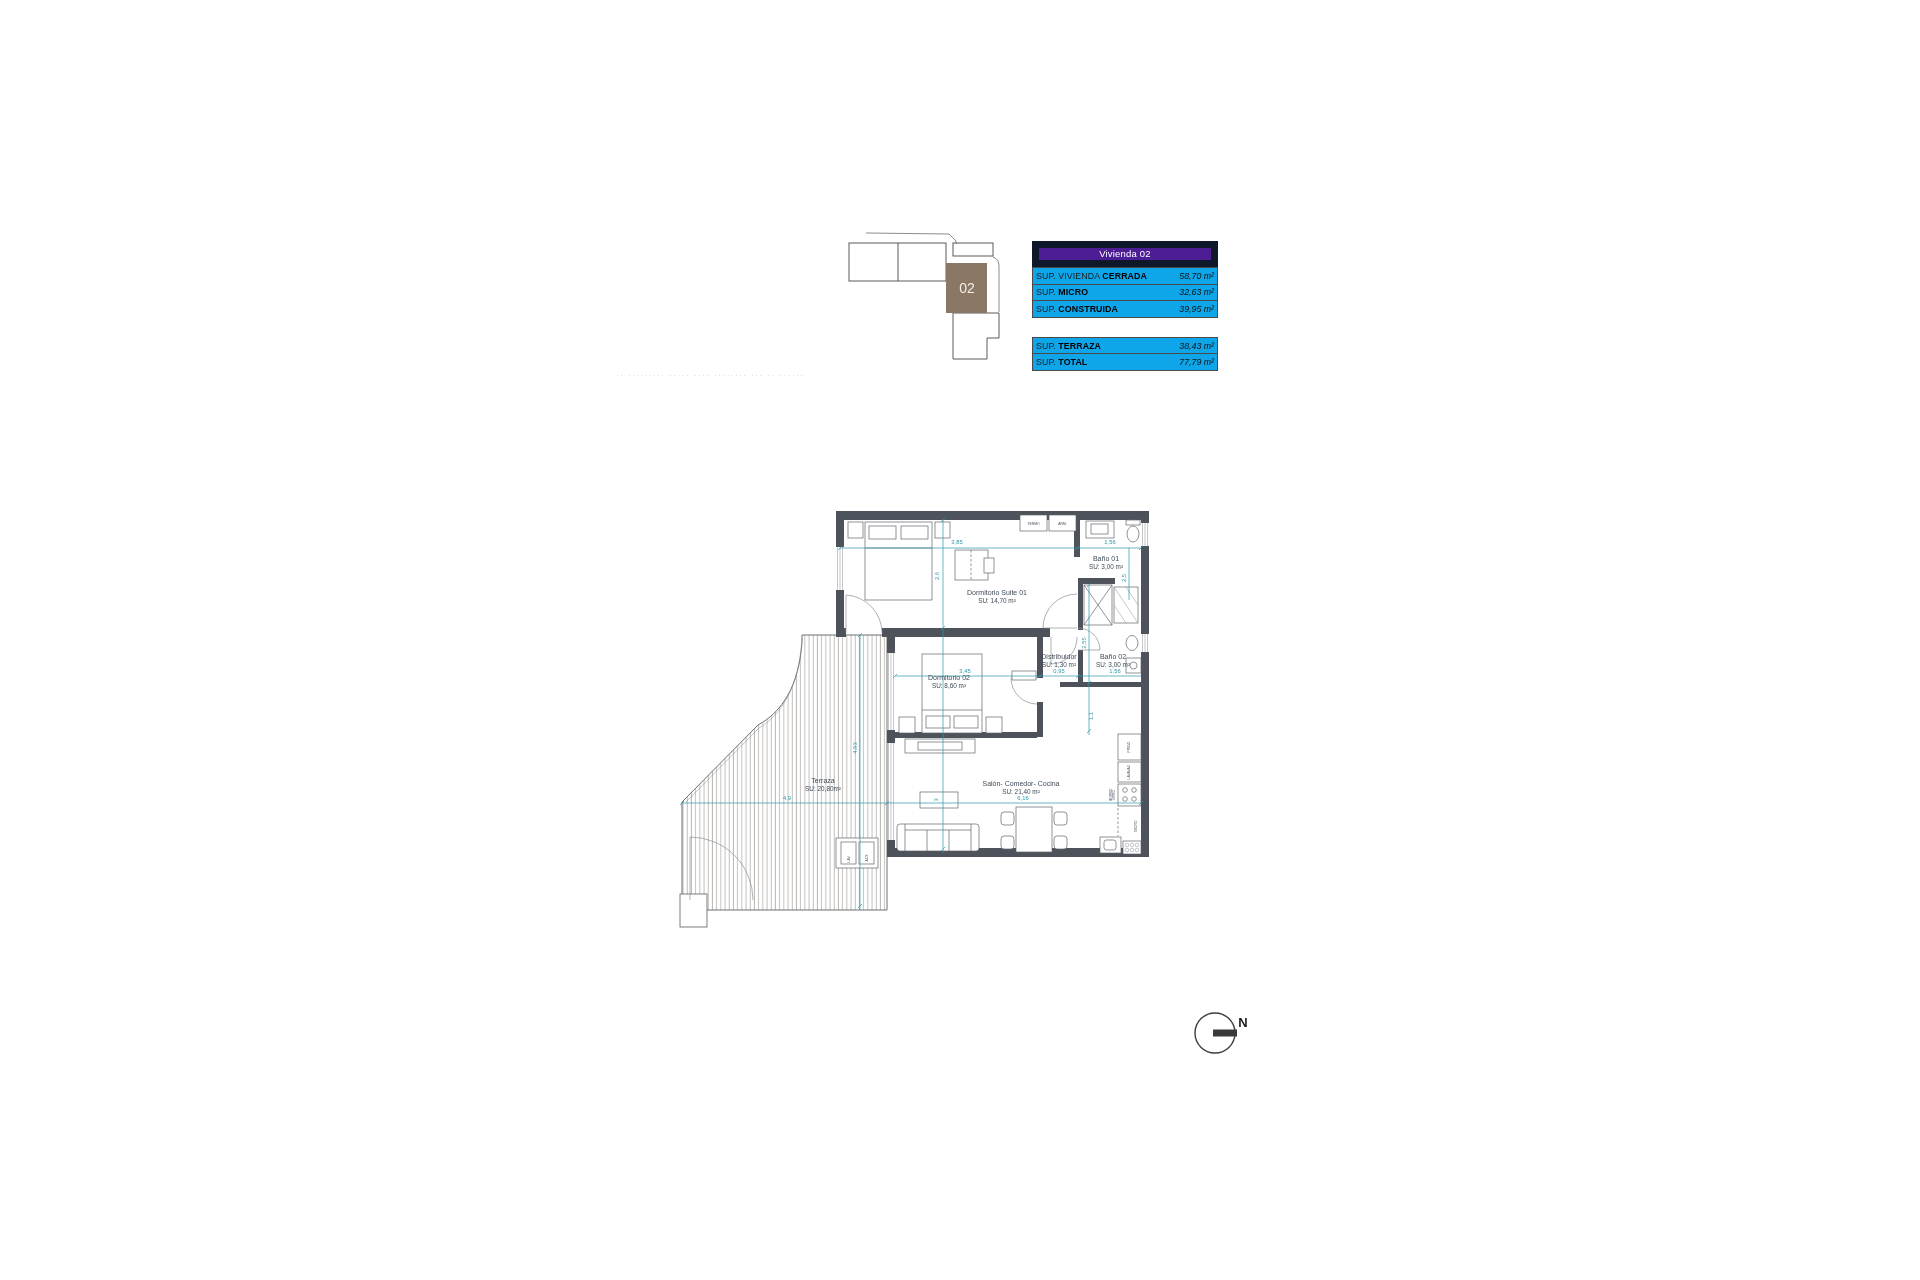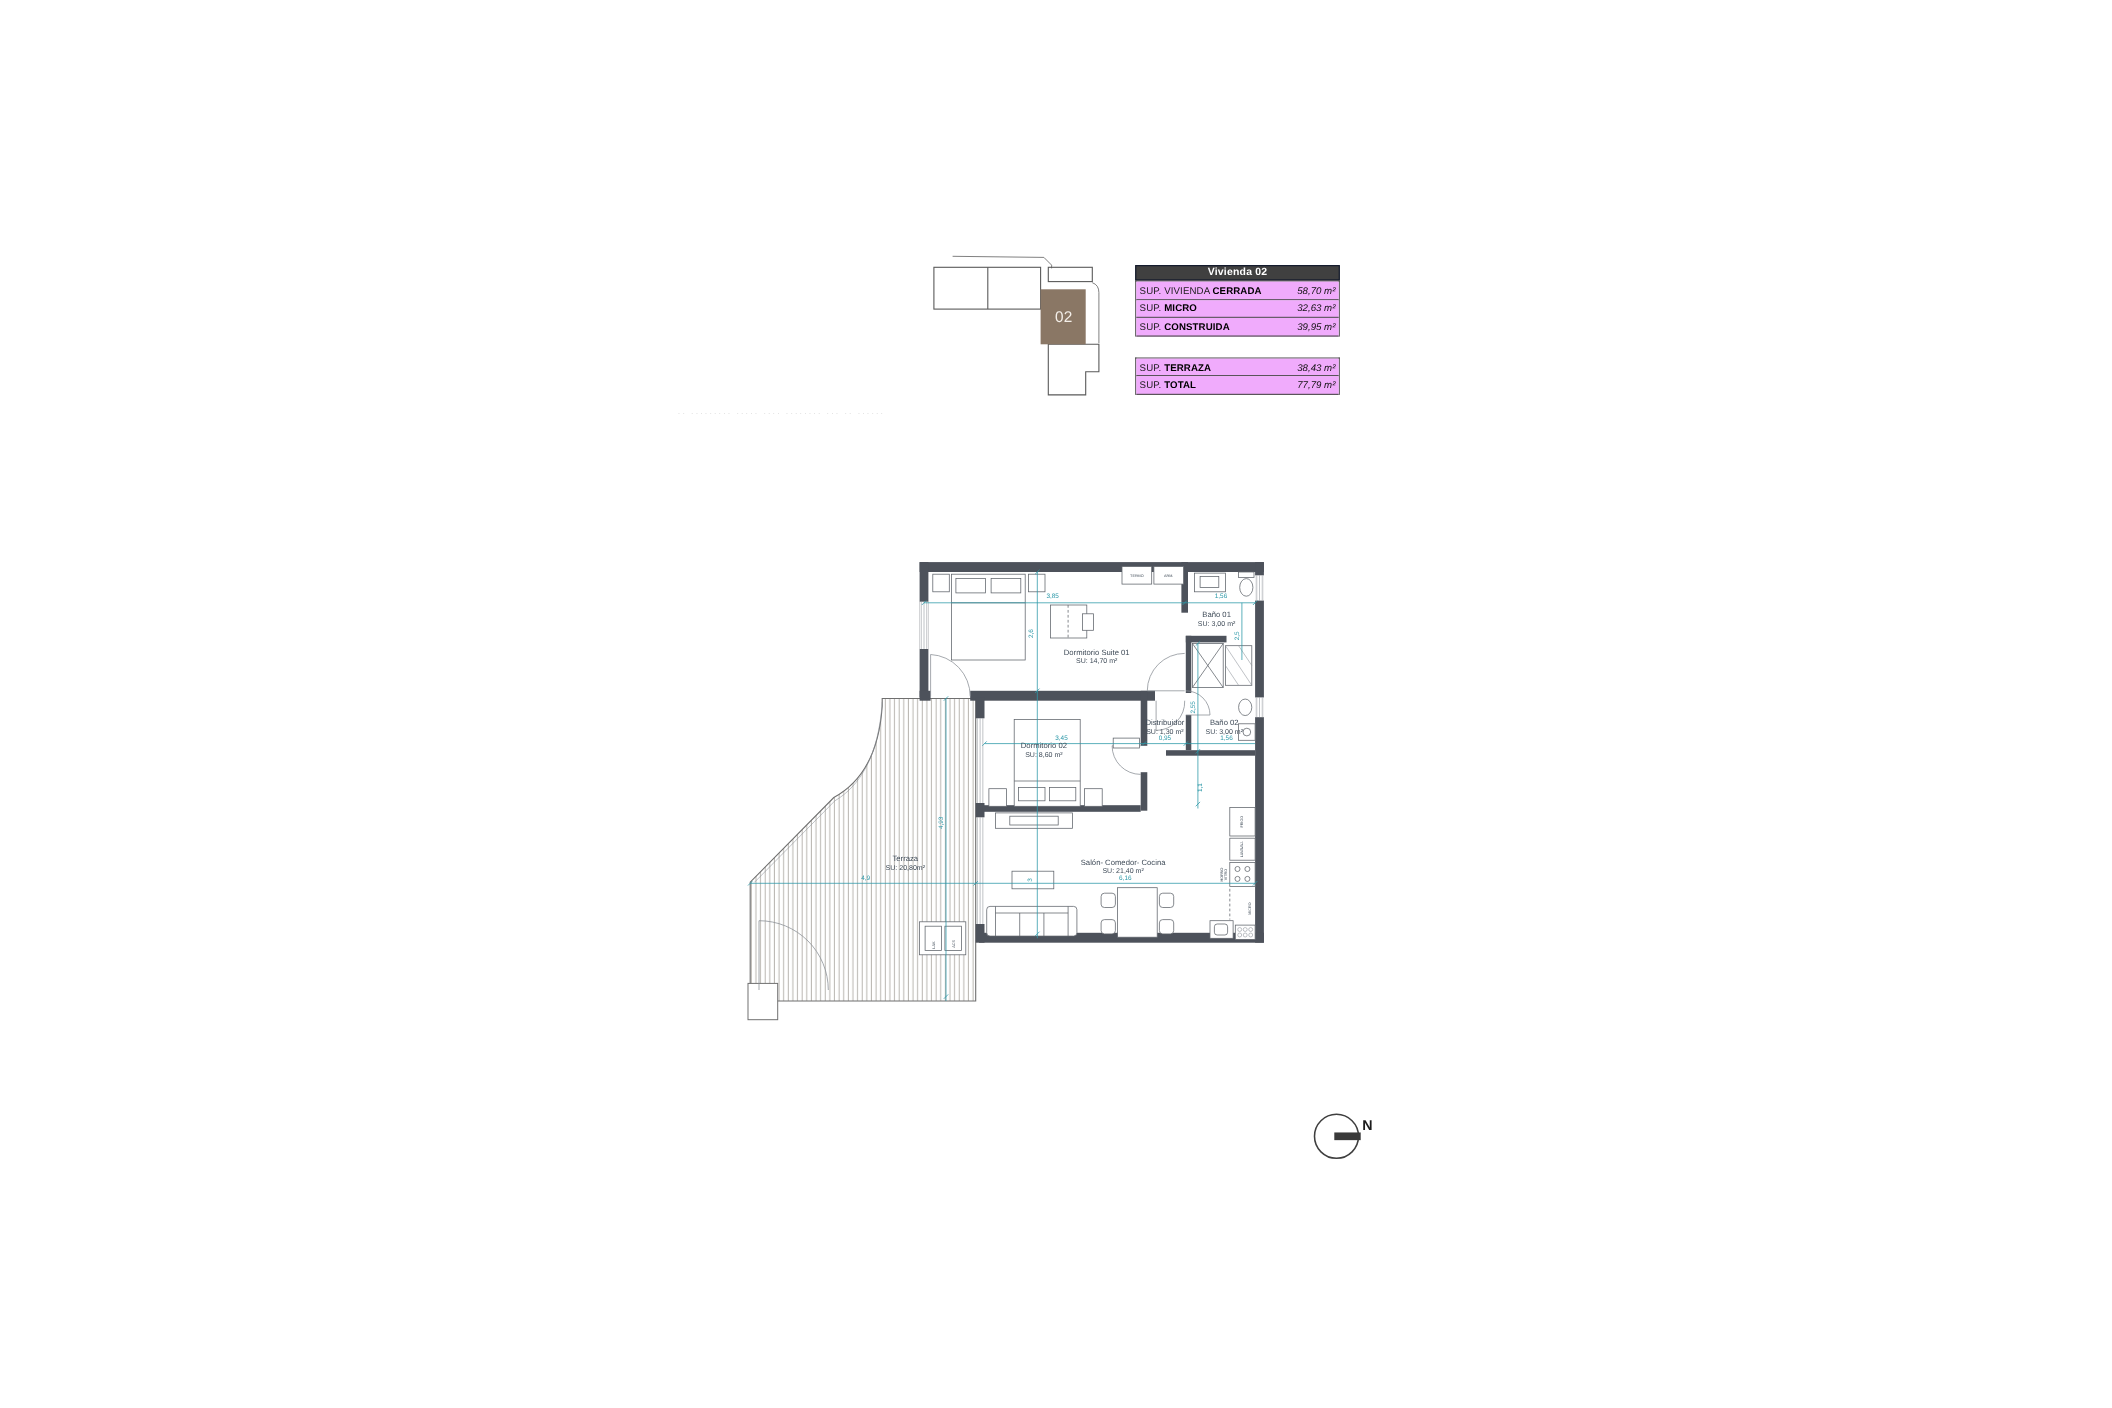--- a/index.html
+++ b/index.html
@@ -1,25 +1,25 @@
 <!DOCTYPE html>
 <html><head>
 <meta charset="utf-8">
 <style>
   html,body{margin:0;padding:0;background:#fff;}
   .page{position:relative;width:1920px;height:1280px;background:#fff;overflow:hidden;
         font-family:"Liberation Sans",sans-serif;}
 
   
   .sumtable{position:absolute;left:1032px;top:241px;width:186px;}
-  .sumtable .hdr{height:12px;line-height:12px;background:#404040;border:1px solid #0f172a;
-     color:#fff;font-size:9.5px;font-weight:bold;text-align:center;letter-spacing:.2px;}
+  .sumtable .hdr{height:12px;line-height:12px;background:#4c1d95;border:7px solid #0f172a;
+     color:#fff;font-size:9.5px;font-weight:normal;text-align:center;letter-spacing:.2px;}
   .tblock{border-left:1px solid #4a4a4a;border-right:1px solid #4a4a4a;border-top:1px solid #4a4a4a;}
   .trow{height:15.6px;border-bottom:1px solid #4a4a4a;display:flex;align-items:center;
-     font-size:8.8px;color:#1d1d1d;padding:0 3px;background:#f0abfc;}
+     font-size:8.8px;color:#1d1d1d;padding:0 3px;background:#0ea5e9;}
   .trow .lbl{flex:1;white-space:nowrap;letter-spacing:.1px;}
   .trow .lbl b{font-weight:bold;color:#000;}
   .trow .val{white-space:nowrap;font-size:8.8px;color:#111;font-style:italic;}
   .tgap{height:19px;}
 
   
   .wmark{position:absolute;left:616px;top:371px;width:190px;height:14px;
      font-size:8px;color:#d7d7d7;letter-spacing:1.5px;white-space:nowrap;}
 
   

